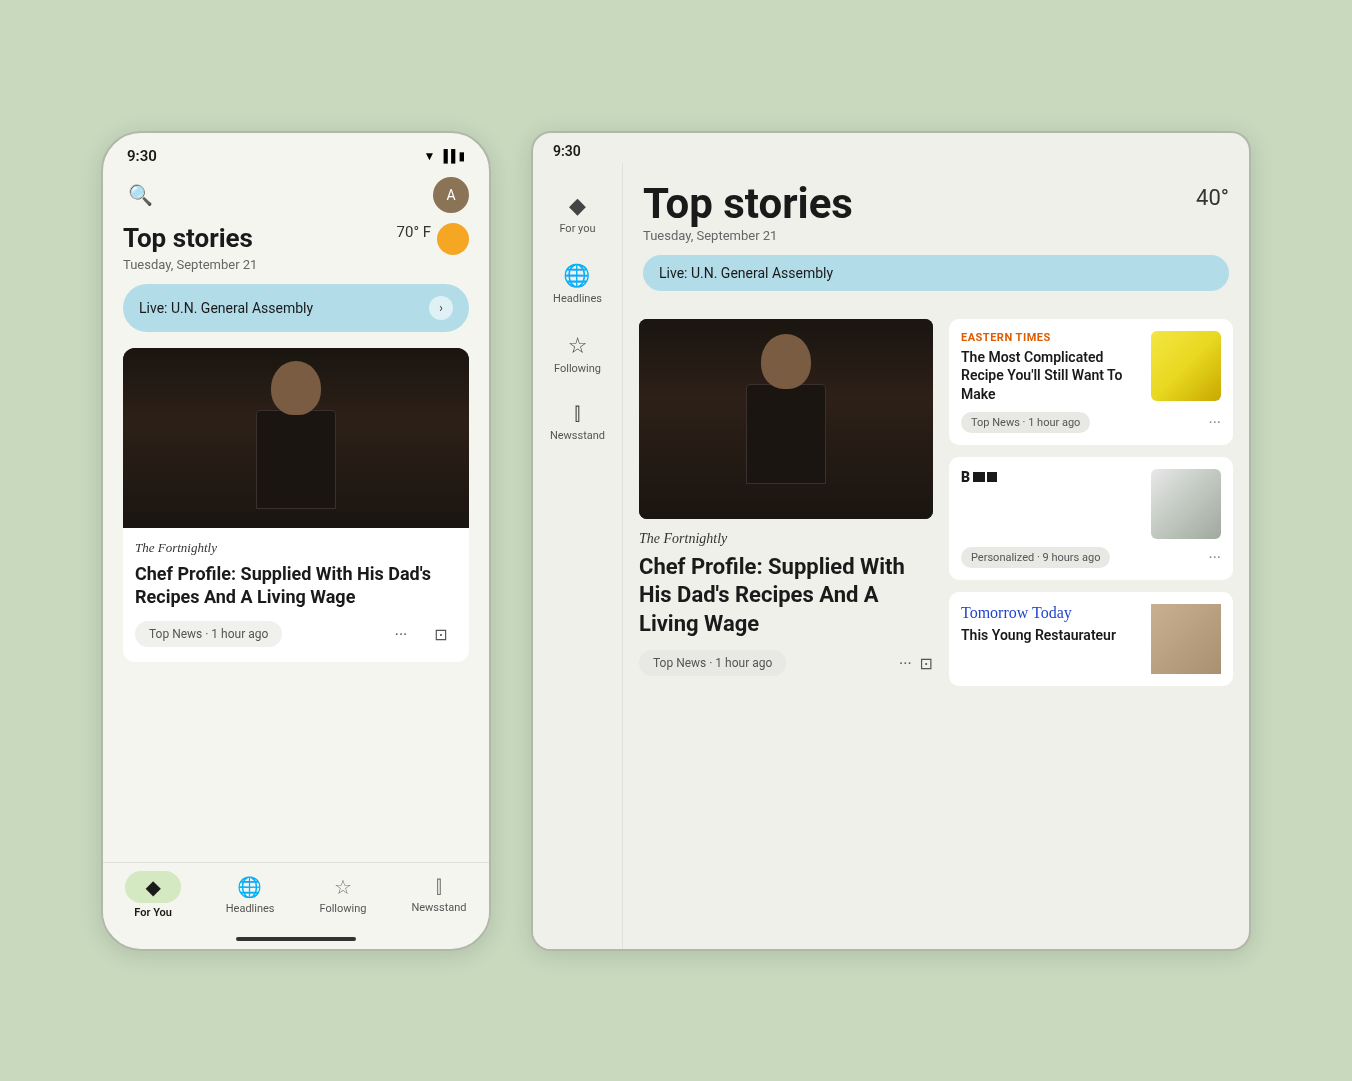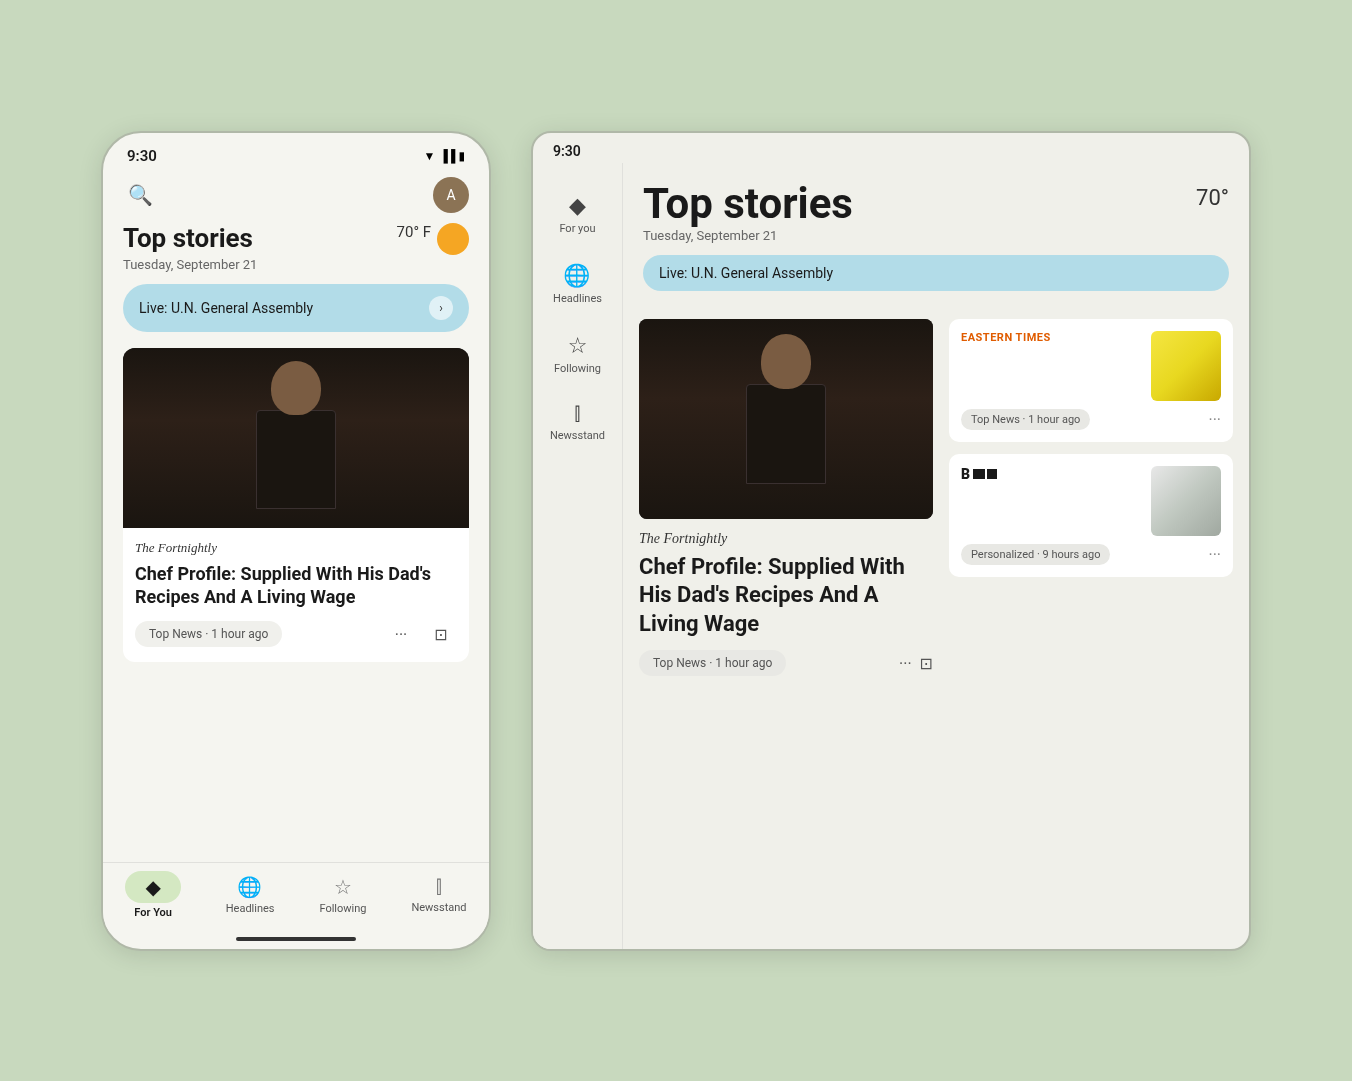--- a/index.html
+++ b/index.html
@@ -704,21 +704,21 @@
         <span class="s-icon" style="font-size:18px;">⫿</span>
         <span class="s-label">Newsstand</span>
       </div>
     </div>
 
     <div class="tablet-main">
 
       <div class="tablet-top">
         <div class="tablet-top-row">
           <span class="tablet-stories-title">Top stories</span>
-          <span class="tablet-weather">70°</span>
+          <span class="tablet-weather">40°</span>
         </div>
         <div class="tablet-date">Tuesday, September 21</div>
         <div class="tablet-live-banner">
           <span>Live: U.N. General Assembly</span>
         </div>
       </div>
 
       <div class="tablet-articles">
 
         <div class="tablet-main-article">
@@ -740,20 +740,21 @@
             </div>
           </div>
         </div>
 
         <div class="tablet-sidebar-articles">
 
           <div class="s-article-card">
             <div class="s-article-inner">
               <div class="s-article-text">
                 <div class="s-source-label eastern-times">EASTERN TIMES</div>
+                <div class="s-article-title">The Most Complicated Recipe You'll Still Want To Make</div>
               </div>
               <div class="s-article-thumb">
                 <div class="food-thumb"></div>
               </div>
             </div>
             <div class="s-footer">
               <span class="s-meta">Top News · 1 hour ago</span>
               <span class="s-more">···</span>
             </div>
           </div>
@@ -770,19 +771,28 @@
               <div class="s-article-thumb">
                 <div class="bird-thumb"></div>
               </div>
             </div>
             <div class="s-footer">
               <span class="s-meta">Personalized · 9 hours ago</span>
               <span class="s-more">···</span>
             </div>
           </div>
 
+          <div class="t-tomorrow-card">
+            <div class="t-tomorrow-text">
+              <div class="tomorrow-today-label">Tomorrow Today</div>
+              <div class="tomorrow-title">This Young Restaurateur</div>
+            </div>
+            <div class="tomorrow-thumb">
+              <div class="person-thumb"></div>
+            </div>
+          </div>
 
         </div>
       </div>
 
     </div>
   </div>
 </div>
 
 </body></html>

